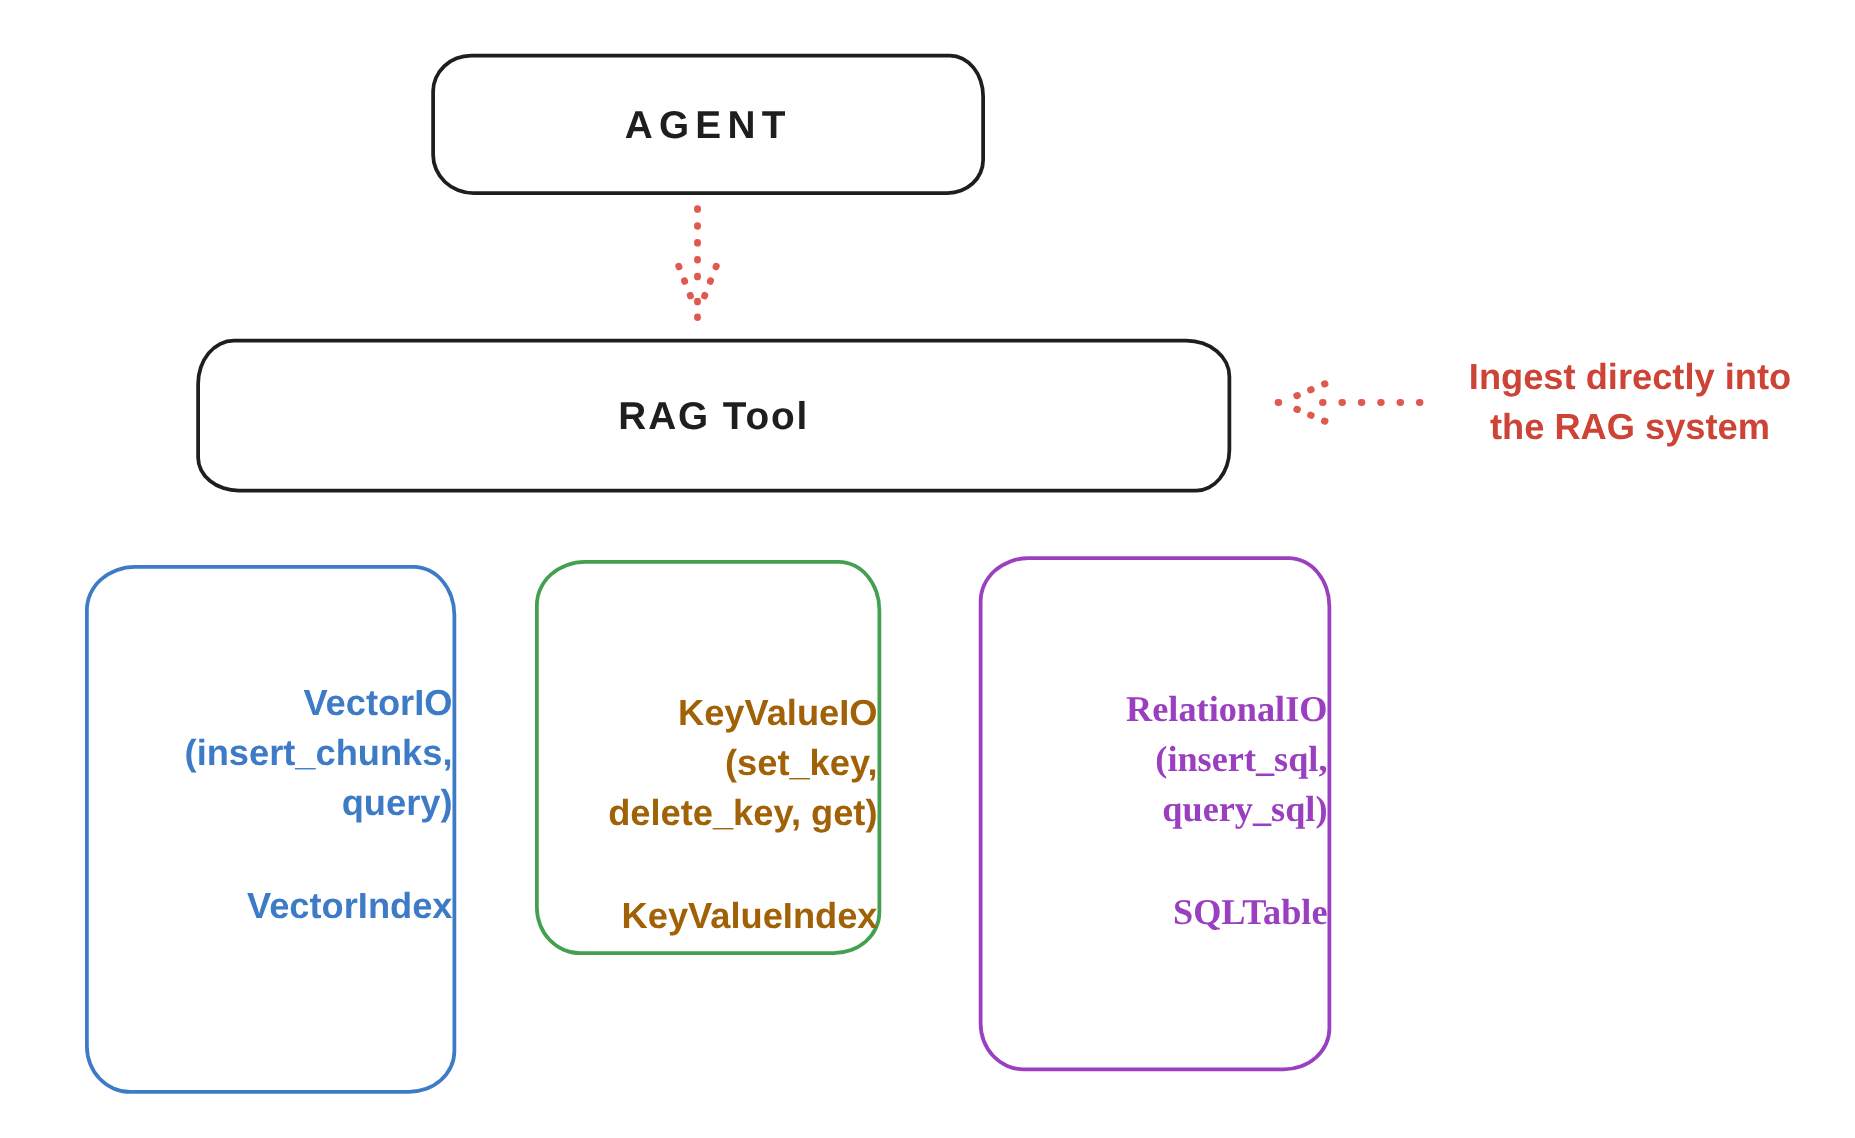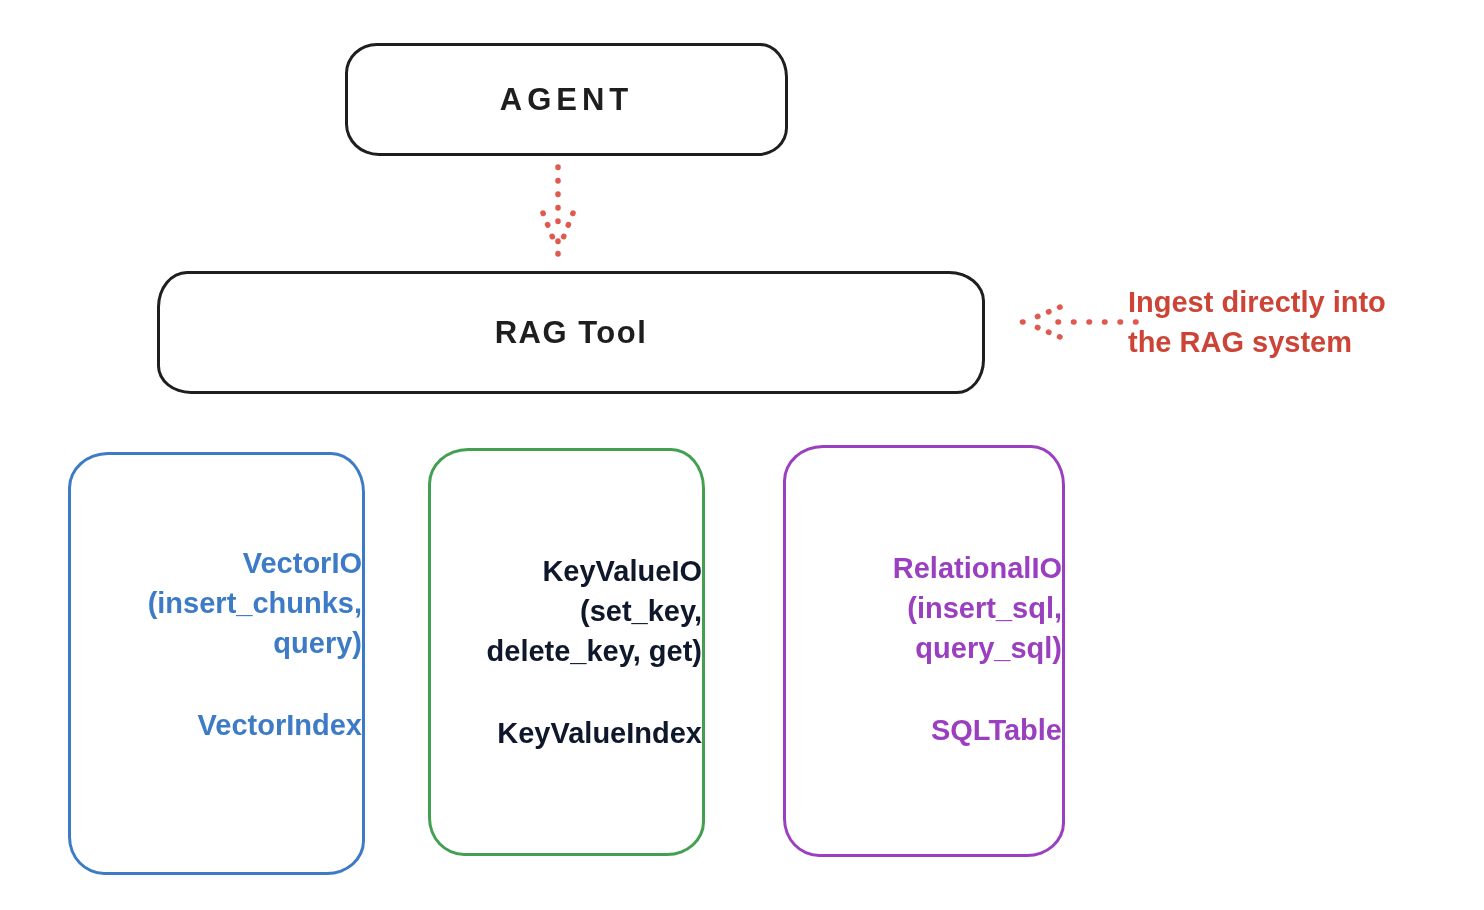--- a/index.html
+++ b/index.html
@@ -39,20 +39,21 @@
 
   
   .arrow { position: absolute; }
   .arrow-down { left: 536px; top: 163px; }
   .arrow-left { left: 1014px; top: 300px; }
 
   
   .annotation {
     position: absolute;
     left: 1128px; top: 282px; width: 352px;
+    text-align: center;
     color: #cd4437;
     font-size: 29px;
     font-weight: 700;
     line-height: 40px;
   }
 
   
   .store {
     position: absolute;
     background: #ffffff;
@@ -65,26 +66,26 @@
     text-align: center;
     font-weight: 700;
   }
   .store .io-line { font-size: 29px; line-height: 40px; }
   .store .index-label { font-size: 29px; line-height: 40px; margin-top: 42px; }
   .store-vector {
     left: 68px; top: 452px; width: 297px; height: 423px;
     border-color: #3d7bc7; color: #3d7bc7; padding-top: 88px;
   }
   .store-keyvalue {
-    left: 428px; top: 448px; width: 277px; height: 408px;
-    border-color: #44a051; color: #0f172a; padding-top: 100px;
+    left: 428px; top: 448px; width: 277px; height: 316px;
+    border-color: #44a051; color: #a16207; padding-top: 100px;
   }
   .store-relational {
     left: 783px; top: 445px; width: 282px; height: 412px;
-    border-color: #9a3fc0; color: #9a3fc0; padding-top: 100px;
+    border-color: #9a3fc0; color: #9a3fc0; padding-top: 100px; font-family: Liberation Serif, serif;
   }
 </style>
 </head>
 <body>
 
 <div class="canvas">
 
   <div class="node node-agent">
     <span class="node-label">AGENT</span>
   </div>

